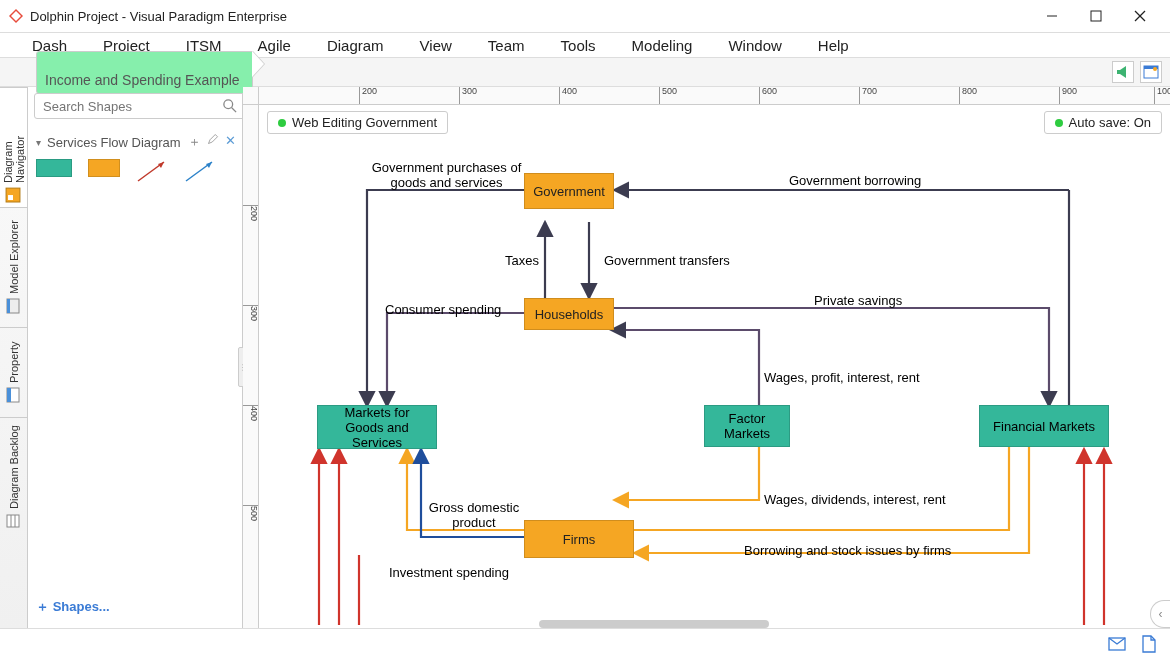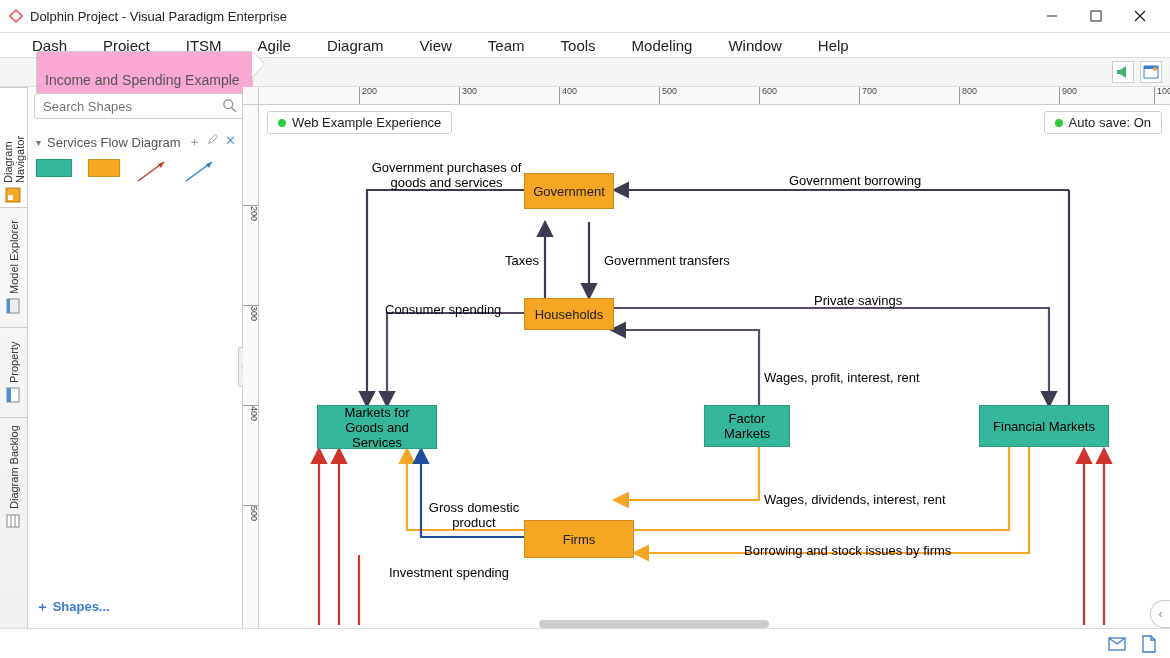--- a/index.html
+++ b/index.html
@@ -10,21 +10,21 @@
 .titlebar .logo { width: 16px; height: 16px; margin-right: 6px; }
 .titlebar .title { flex: 1; font-size: 13px; }
 .winbtn { width: 44px; height: 32px; display: flex; align-items: center; justify-content: center; }
 
 
 .menubar { height: 24px; display: flex; align-items: center; padding: 0 10px 0 14px; background: #fff; }
 .menubar .item { padding: 2px 18px; cursor: pointer; font-size: 15px; }
 
 
 .bcrow { height: 30px; display: flex; align-items: center; border-top: 1px solid #ddd; border-bottom: 1px solid #ddd; background: #f5f5f5; position: relative; }
-.bcrow .bc { margin-left: 36px; height: 43px; display: flex; align-items: center; padding: 16px 12px 0 8px; background: #f9a8d4; border: 1px solid #ccc; border-radius: 3px 0 0 3px; position: relative; font-size: 14px; color: #555; }
+.bcrow .bc { margin-left: 36px; height: 43px; display: flex; align-items: center; padding: 16px 12px 0 8px; background: #86efac; border: 1px solid #ccc; border-radius: 3px 0 0 3px; position: relative; font-size: 14px; color: #555; }
 .bcrow .bc:after { content:""; position:absolute; right:-12px; top:-1px; border-left:12px solid #fff; border-top:13px solid transparent; border-bottom:13px solid transparent; filter: drop-shadow(1px 0 0 #ccc); }
 .bcrow .right-icons { margin-left: auto; display:flex; gap:6px; padding-right:8px; }
 .toolicon { width: 22px; height: 22px; border:1px solid #ccc; background:#fff; display:flex; align-items:center; justify-content:center; }
 
 
 .main { display:flex; height: 541px; }
 
 
 .vtabs { width: 28px; background: linear-gradient(#fafafa,#f0f0f0); border-right:1px solid #ccc; display:flex; flex-direction:column; }
 .vtab { flex: 0 0 auto; height: 120px; display:flex; align-items:center; justify-content:center; border-bottom:1px solid #ccc; cursor:pointer; writing-mode: vertical-rl; transform: rotate(180deg); font-size:11px; padding:4px 0; gap:4px; color:#333; }
@@ -233,21 +233,21 @@
       <div class="tick" style="top:200px">300</div>
       <div class="tick" style="top:300px">400</div>
       <div class="tick" style="top:400px">500</div>
     </div>
 
     <div class="canvas">
 
       <div class="pillrow">
         <div class="pill">
             <span class="dot"></span>
-            <span>Web Example Experience</span>
+            <span>Web Editing Government</span>
           </div>
         <div class="pill right">
             <span class="dot"></span>
             <span>Auto save: On</span>
           </div>
       </div>
 
       <svg width="910" height="520" style="position:absolute;top:0;left:0;pointer-events:none">
         <defs>
           <marker id="ad" markerWidth="8" markerHeight="8" refX="7" refY="4" orient="auto">

